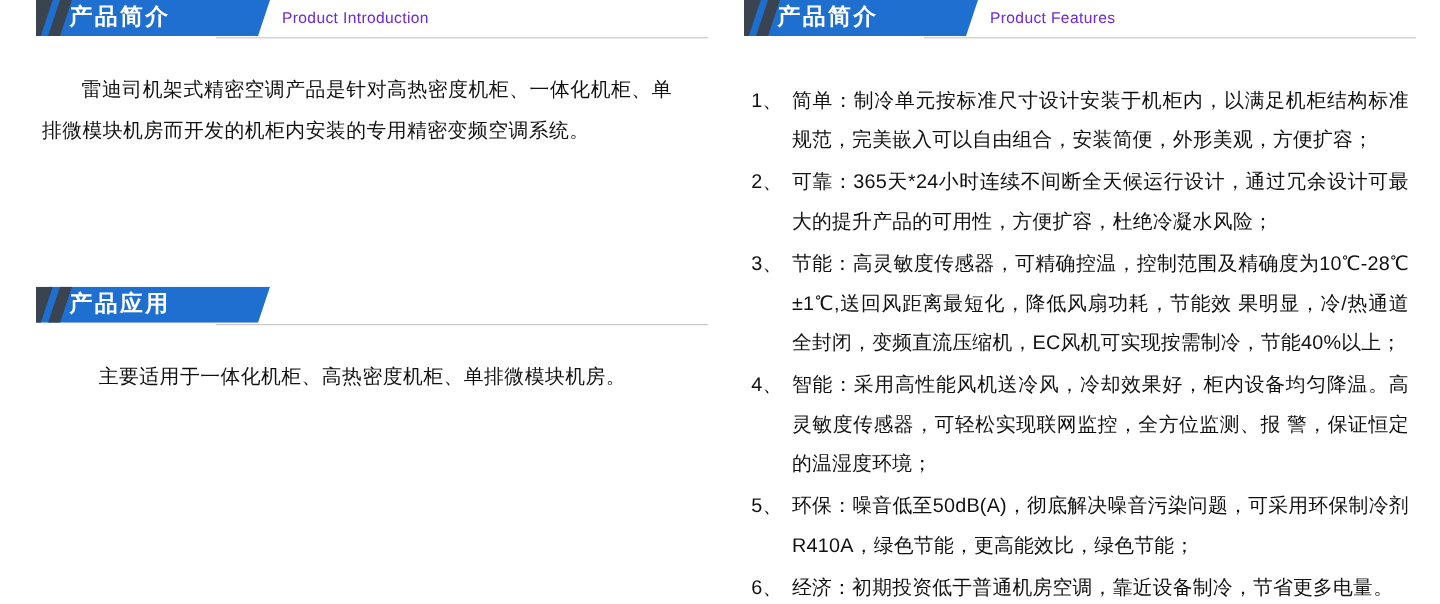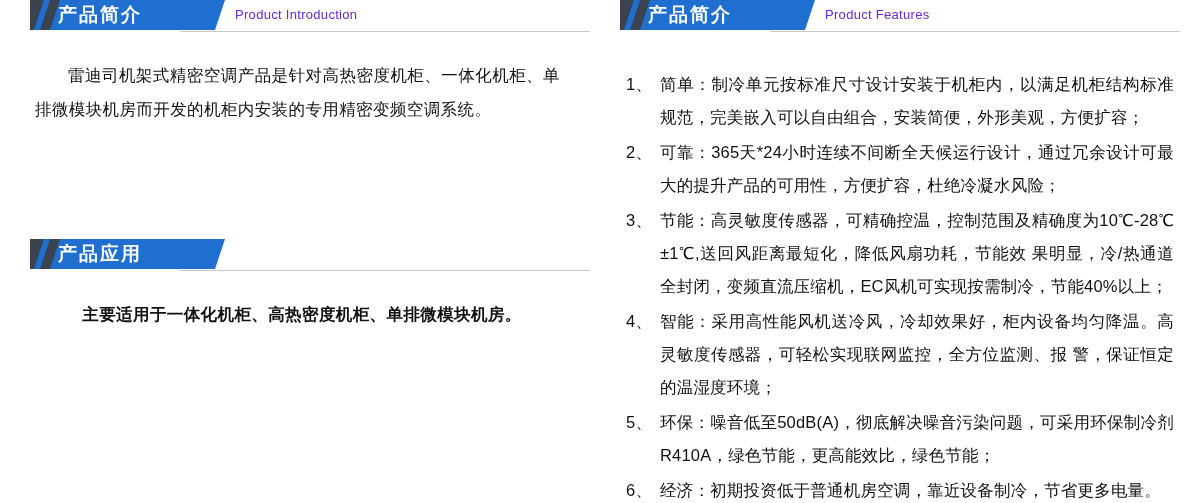--- a/index.html
+++ b/index.html
@@ -95,21 +95,20 @@
 
   .block-intro {
     margin-top: 24px;
     width: 525px;
     margin-left: 5px;
   }
   .block-picture {
     margin-top: 24px;
     width: 540px;
     margin-left: 2px;
-    font-weight: bold;
   }
 
   
   .features {
     margin-top: 34px;
     margin-left: 6px;
     width: 548px;
   }
   .feature-item {
     display: flex;

